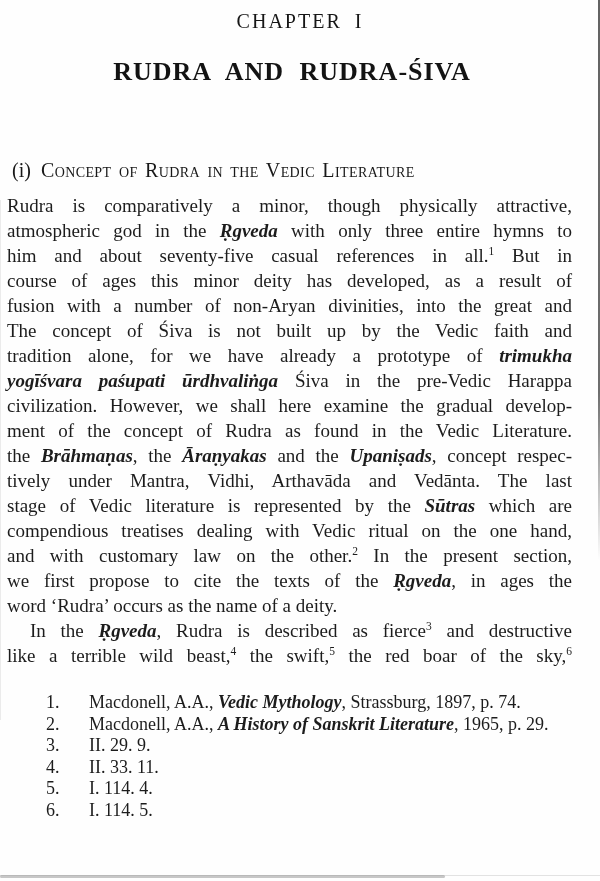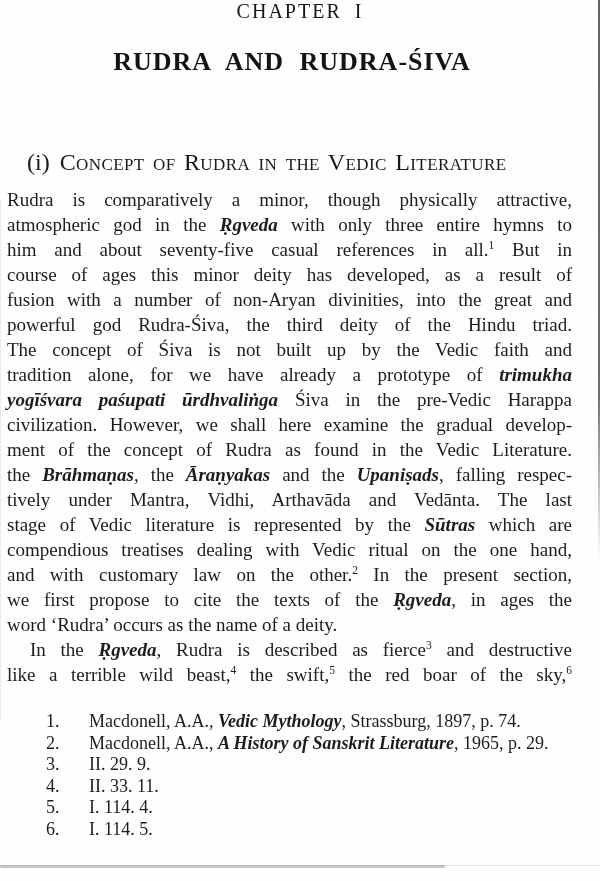--- a/index.html
+++ b/index.html
@@ -4,21 +4,21 @@
 <style>
   html, body { margin: 0; padding: 0; }
   body {
     width: 600px; height: 881px;
     background: #fefefe;
     font-family: "Liberation Serif", "DejaVu Serif", serif;
     color: #1c1c1c;
     position: relative;
     overflow: hidden;
   }
-  .page { padding-top: 0; position: relative; width: 600px; height: 871px; }
+  .page { padding-top: 10px; position: relative; width: 600px; height: 871px; }
 
   .chapter {
     text-align: center;
     font-size: 20px;
     letter-spacing: 2px;
     word-spacing: 6px;
     color: #161616;
   }
   .title {
     margin: 24px 16px 0 0;
@@ -27,22 +27,22 @@
     font-weight: 600;
     letter-spacing: 1px;
     word-spacing: 8px;
     color: #131313;
   }
 
   .content { margin-left: 7px; width: 565px; }
 
   .section-heading {
     margin-top: 72px;
-    margin-left: 20px;
-    font-size: 24px;
+    margin-left: 5px;
+    font-size: 20px;
     color: #181818;
     white-space: nowrap;
   }
   .sec-prefix { margin-right: 10px; }
   .sec-text {
     font-variant: small-caps;
     letter-spacing: 0.4px;
     word-spacing: 2px;
   }
 
@@ -119,29 +119,28 @@
       <span class="sec-prefix">(i)</span><span class="sec-text">Concept of Rudra in the Vedic Literature</span>
     </div>
 
     <div class="body-text">
         <div class="paragraph">
           <div class="line just"><span>Rudra is comparatively a minor, though physically attractive,</span></div>
           <div class="line just"><span>atmospheric god in the </span><em>Ṛgveda</em><span> with only three entire hymns to</span></div>
           <div class="line just"><span>him and about seventy-five casual references in all.</span><sup>1</sup><span> But in</span></div>
           <div class="line just"><span>course of ages this minor deity has developed, as a result of</span></div>
           <div class="line just"><span>fusion with a number of non-Aryan divinities, into the great and</span></div>
-          <div class="line just"><span>powerful god Rudra-Śiva, the third deity of the Hindu triad.</span></div>
           <div class="line just"><span>The concept of Śiva is not built up by the Vedic faith and</span></div>
           <div class="line just"><span>tradition alone, for we have already a prototype of </span><em>trimukha</em></div>
           <div class="line just"><em>yogīśvara paśupati ūrdhvaliṅga</em><span> Śiva in the pre-Vedic Harappa</span></div>
           <div class="line just"><span>civilization. However, we shall here examine the gradual develop-</span></div>
           <div class="line just"><span>ment of the concept of Rudra as found in the Vedic Literature.</span></div>
         </div>
         <div class="paragraph">
-          <div class="line just"><span>the </span><em>Brāhmaṇas</em><span>, the </span><em>Āraṇyakas</em><span> and the </span><em>Upaniṣads</em><span>, falling respec-</span></div>
+          <div class="line just"><span>the </span><em>Brāhmaṇas</em><span>, the </span><em>Āraṇyakas</em><span> and the </span><em>Upaniṣads</em><span>, concept respec-</span></div>
           <div class="line just"><span>tively under Mantra, Vidhi, Arthavāda and Vedānta. The last</span></div>
           <div class="line just"><span>stage of Vedic literature is represented by the </span><em>Sūtras</em><span> which are</span></div>
           <div class="line just"><span>compendious treatises dealing with Vedic ritual on the one hand,</span></div>
           <div class="line just"><span>and with customary law on the other.</span><sup>2</sup><span> In the present section,</span></div>
           <div class="line just"><span>we first propose to cite the texts of the </span><em>Ṛgveda</em><span>, in ages the</span></div>
           <div class="line"><span>word ‘Rudra’ occurs as the name of a deity.</span></div>
         </div>
         <div class="paragraph">
           <div class="line just ind"><span>In the </span><em>Ṛgveda</em><span>, Rudra is described as fierce</span><sup>3</sup><span> and destructive</span></div>
           <div class="line just"><span>like a terrible wild beast,</span><sup>4</sup><span> the swift,</span><sup>5</sup><span> the red boar of the sky,</span><sup>6</sup></div>

